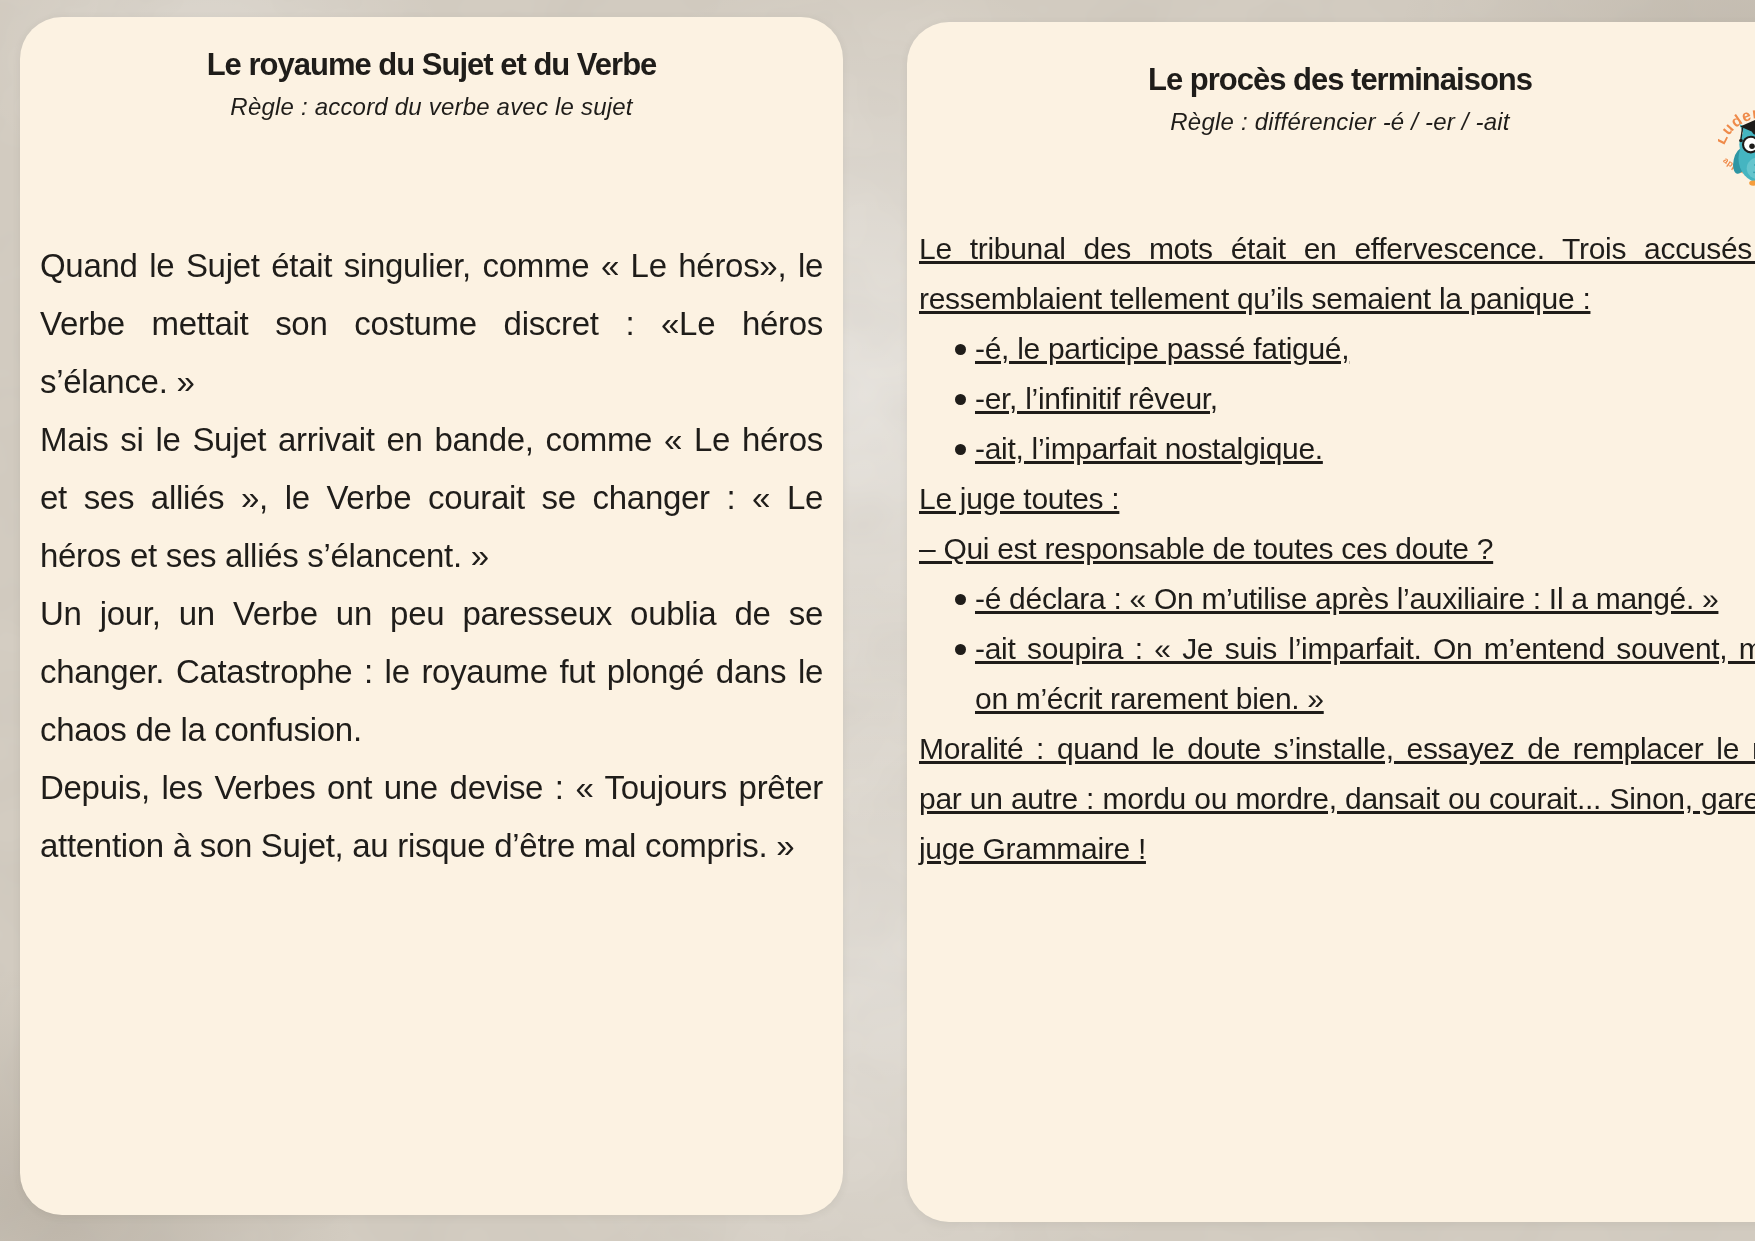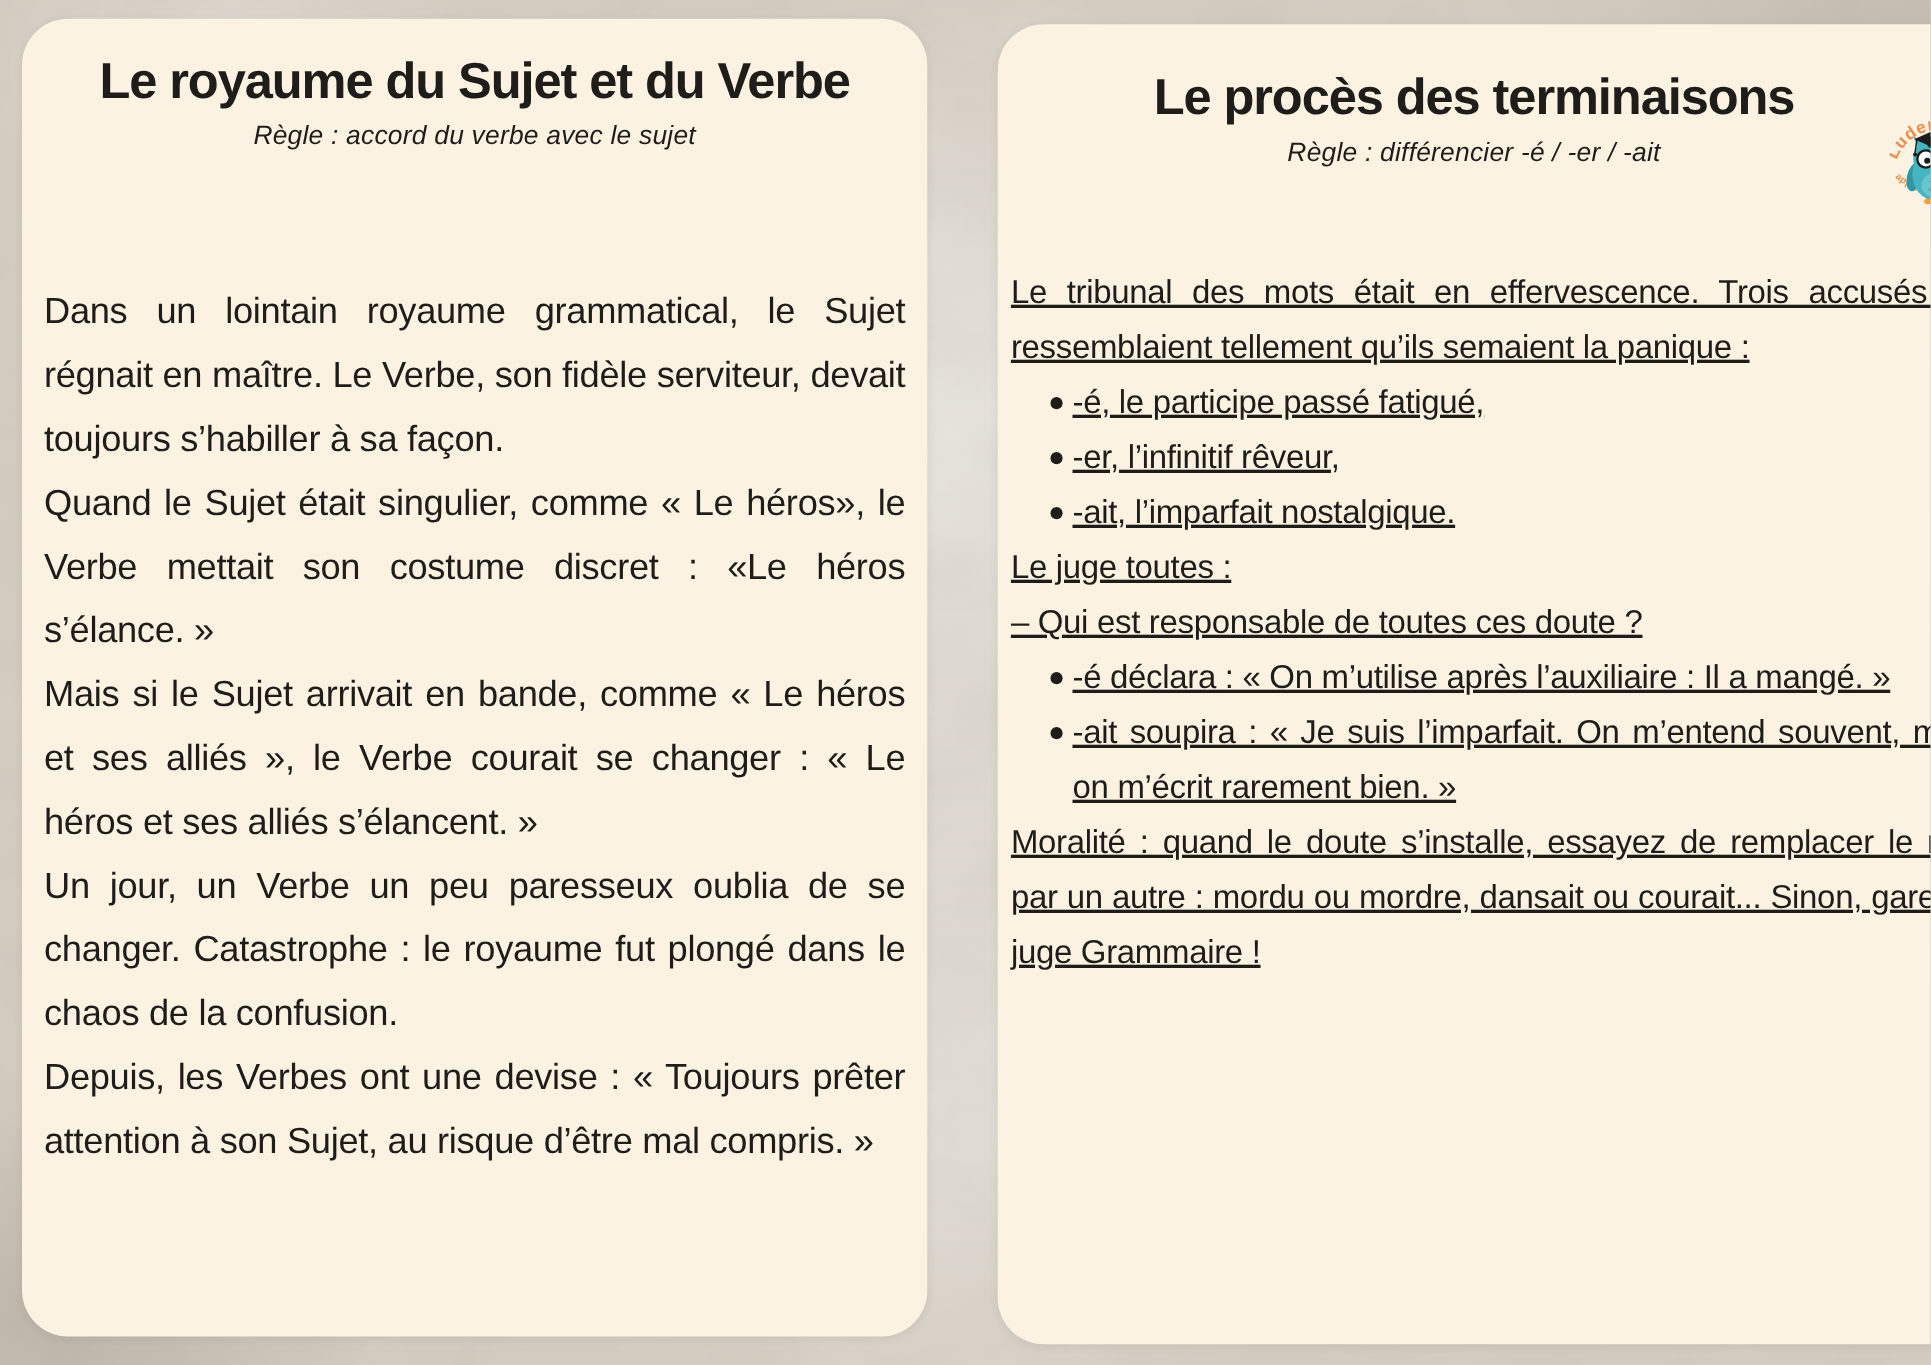--- a/index.html
+++ b/index.html
@@ -33,21 +33,21 @@
     position:absolute;z-index:1;
     background:var(--card-bg);
     border-radius:42px;
     box-shadow:0 2px 8px rgba(70,60,45,.08);
   }
   .card-left{left:20px;top:17px;width:823px;height:1198px;padding:0 20px;}
   .card-right{left:907px;top:22px;width:906px;height:1200px;padding:0 12px;}
   h1.card-title{
     margin:30px 0 0 0;
     text-align:center;
-    font-size:46px;
+    font-size:31px;
     font-weight:800;
     letter-spacing:-1px;
     line-height:1.15;
   }
   .card-right h1.card-title{margin-top:40px;padding-right:40px;}
   .card-subtitle{
     margin:10px 0 0 0;
     text-align:center;
     font-style:italic;
     font-size:24px;
@@ -90,21 +90,20 @@
     <feTurbulence type="fractalNoise" baseFrequency="0.011 0.013" numOctaves="3" seed="11"></feTurbulence>
     <feColorMatrix type="matrix" values="0 0 0 0 0.42  0 0 0 0 0.39  0 0 0 0 0.34  0 0 0 0.16 0"></feColorMatrix>
   </filter>
   <rect width="100%" height="100%" filter="url(#grain)"></rect>
 </svg>
 
 <section class="card card-left">
   <h1 class="card-title">Le royaume du Sujet et du Verbe</h1>
   <p class="card-subtitle">Règle : accord du verbe avec le sujet</p>
   <div class="card-body">
-      <p>Dans un lointain royaume grammatical, le Sujet régnait en maître. Le Verbe, son fidèle serviteur, devait toujours s’habiller à sa façon.</p>
       <p>Quand le Sujet était singulier, comme « Le héros», le Verbe mettait son costume discret : «Le héros s’élance. »</p>
       <p>Mais si le Sujet arrivait en bande, comme « Le héros et ses alliés », le Verbe courait se changer : « Le héros et ses alliés s’élancent. »</p>
       <p>Un jour, un Verbe un peu paresseux oublia de se changer. Catastrophe : le royaume fut plongé dans le chaos de la confusion.</p>
       <p>Depuis, les Verbes ont une devise : « Toujours prêter attention à son Sujet, au risque d’être mal compris. »</p>
     </div>
 </section>
 
 <section class="card card-right">
   <h1 class="card-title">Le procès des terminaisons</h1>
   <p class="card-subtitle">Règle : différencier -é / -er / -ait</p>

